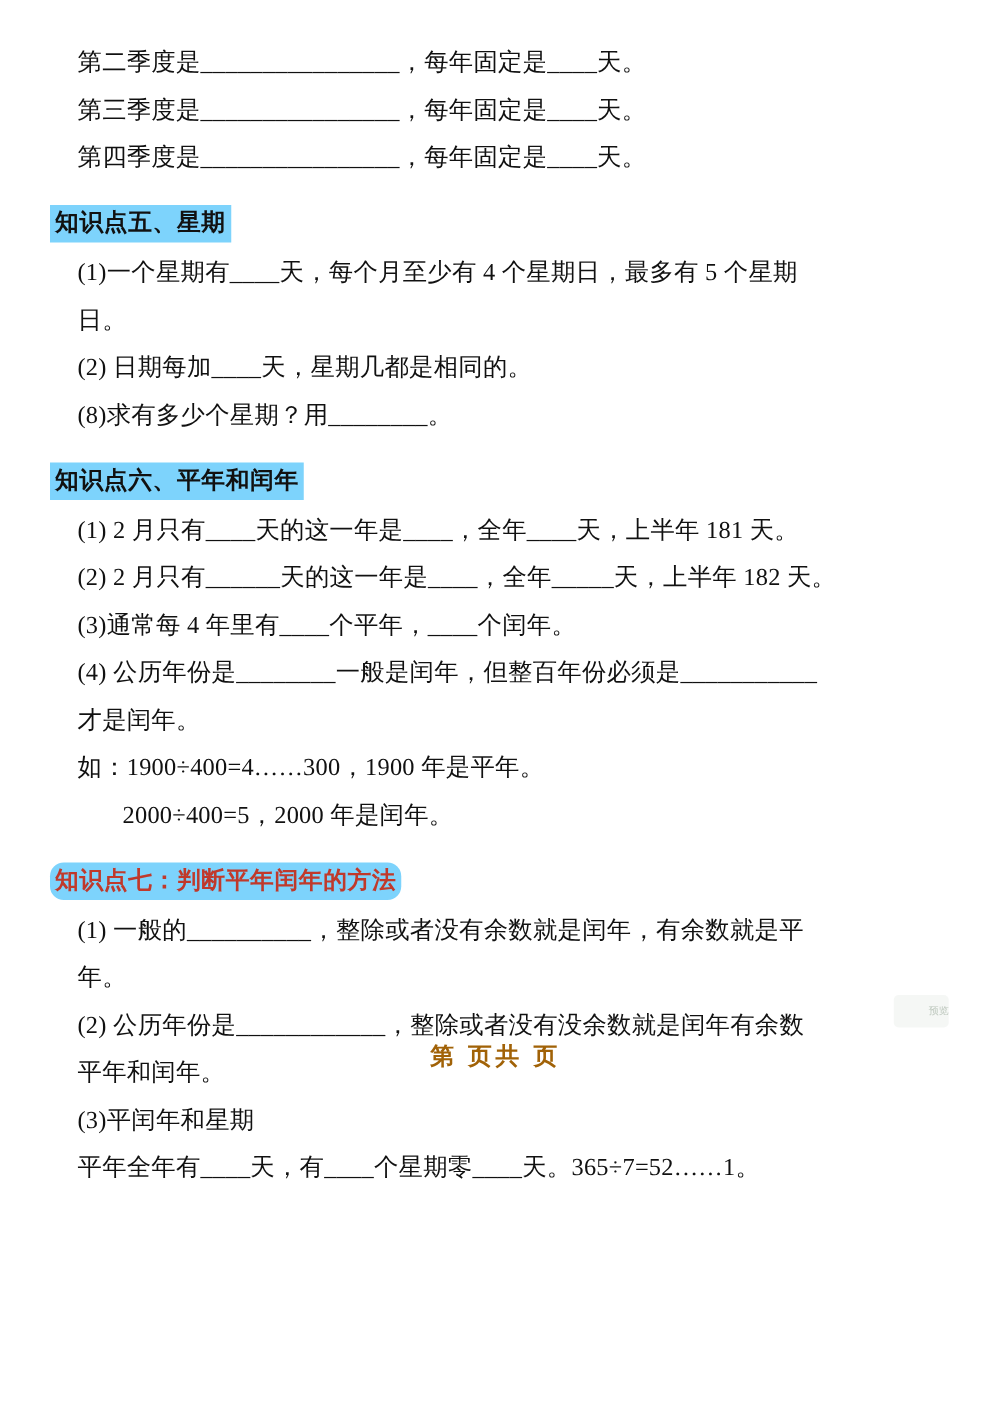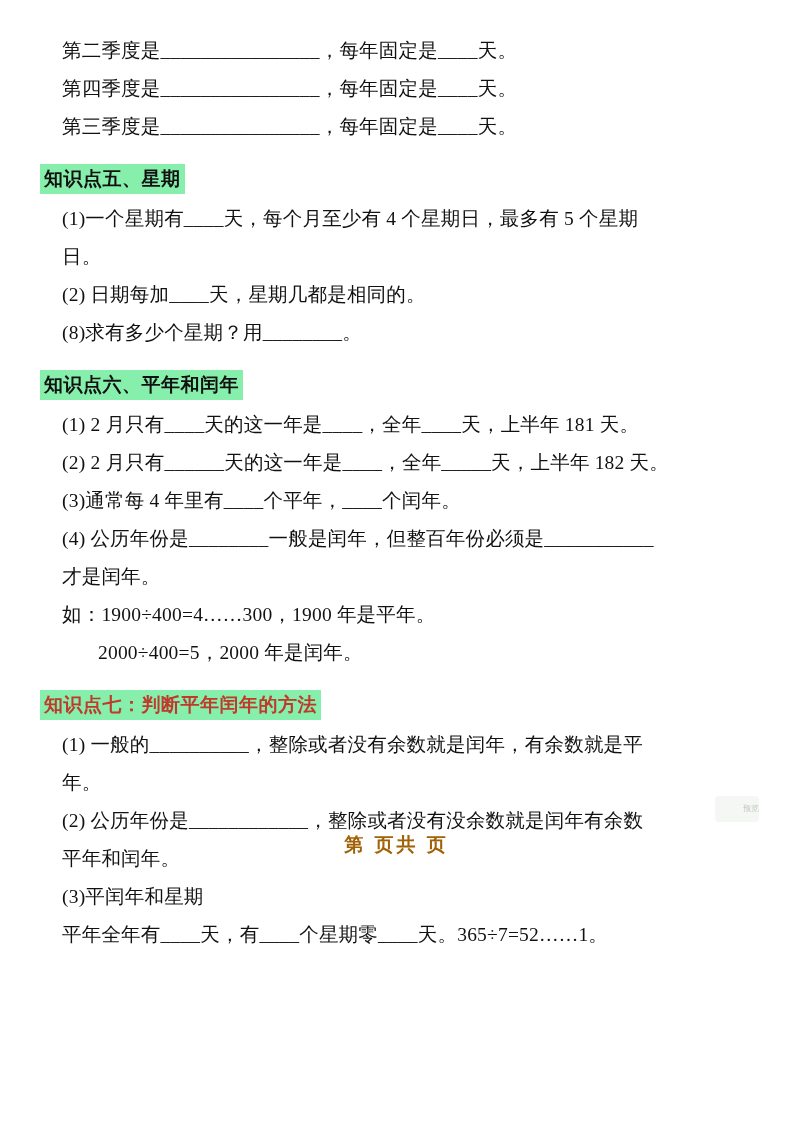--- a/index.html
+++ b/index.html
@@ -33,30 +33,31 @@
   }
   .indent2 {
     padding-left: 60px;
   }
   .heading {
     margin: 18px 0 6px 0;
     padding-left: 2px;
   }
   .heading .hl {
     display: inline-block;
-    background: #86efac;
+    background: #7dd3fc;
     font-family: "Liberation Sans", "DejaVu Sans", sans-serif;
     font-weight: bold;
     font-size: 19px;
     line-height: 27px;
     padding: 1px 4px 2px 4px;
     letter-spacing: 0.5px;
   }
   .heading.orange .hl {
     color: #c0392b;
+    border-radius: 11px;
   }
   .blk {
     margin-bottom: 2px;
   }
   .footer {
     position: absolute;
     left: 0;
     right: 0;
     bottom: 26px;
     text-align: center;
@@ -81,22 +82,22 @@
     font-family: "Liberation Sans", "DejaVu Sans", sans-serif;
   }
 </style>
 </head>
 <body>
 
 <div class="page">
 
   <div class="blk">
     <div class="line indent">第二季度是________________，每年固定是____天。</div>
+    <div class="line indent">第三季度是________________，每年固定是____天。</div>
     <div class="line indent">第四季度是________________，每年固定是____天。</div>
-    <div class="line indent">第三季度是________________，每年固定是____天。</div>
   </div>
 
   <div class="heading black">
     <span class="hl">知识点五、星期</span>
   </div>
   <div class="blk">
     <div class="line indent">(1)一个星期有____天，每个月至少有 4 个星期日，最多有 5 个星期</div>
     <div class="line indent">日。</div>
     <div class="line indent">(2) 日期每加____天，星期几都是相同的。</div>
     <div class="line indent">(8)求有多少个星期？用________。</div>

